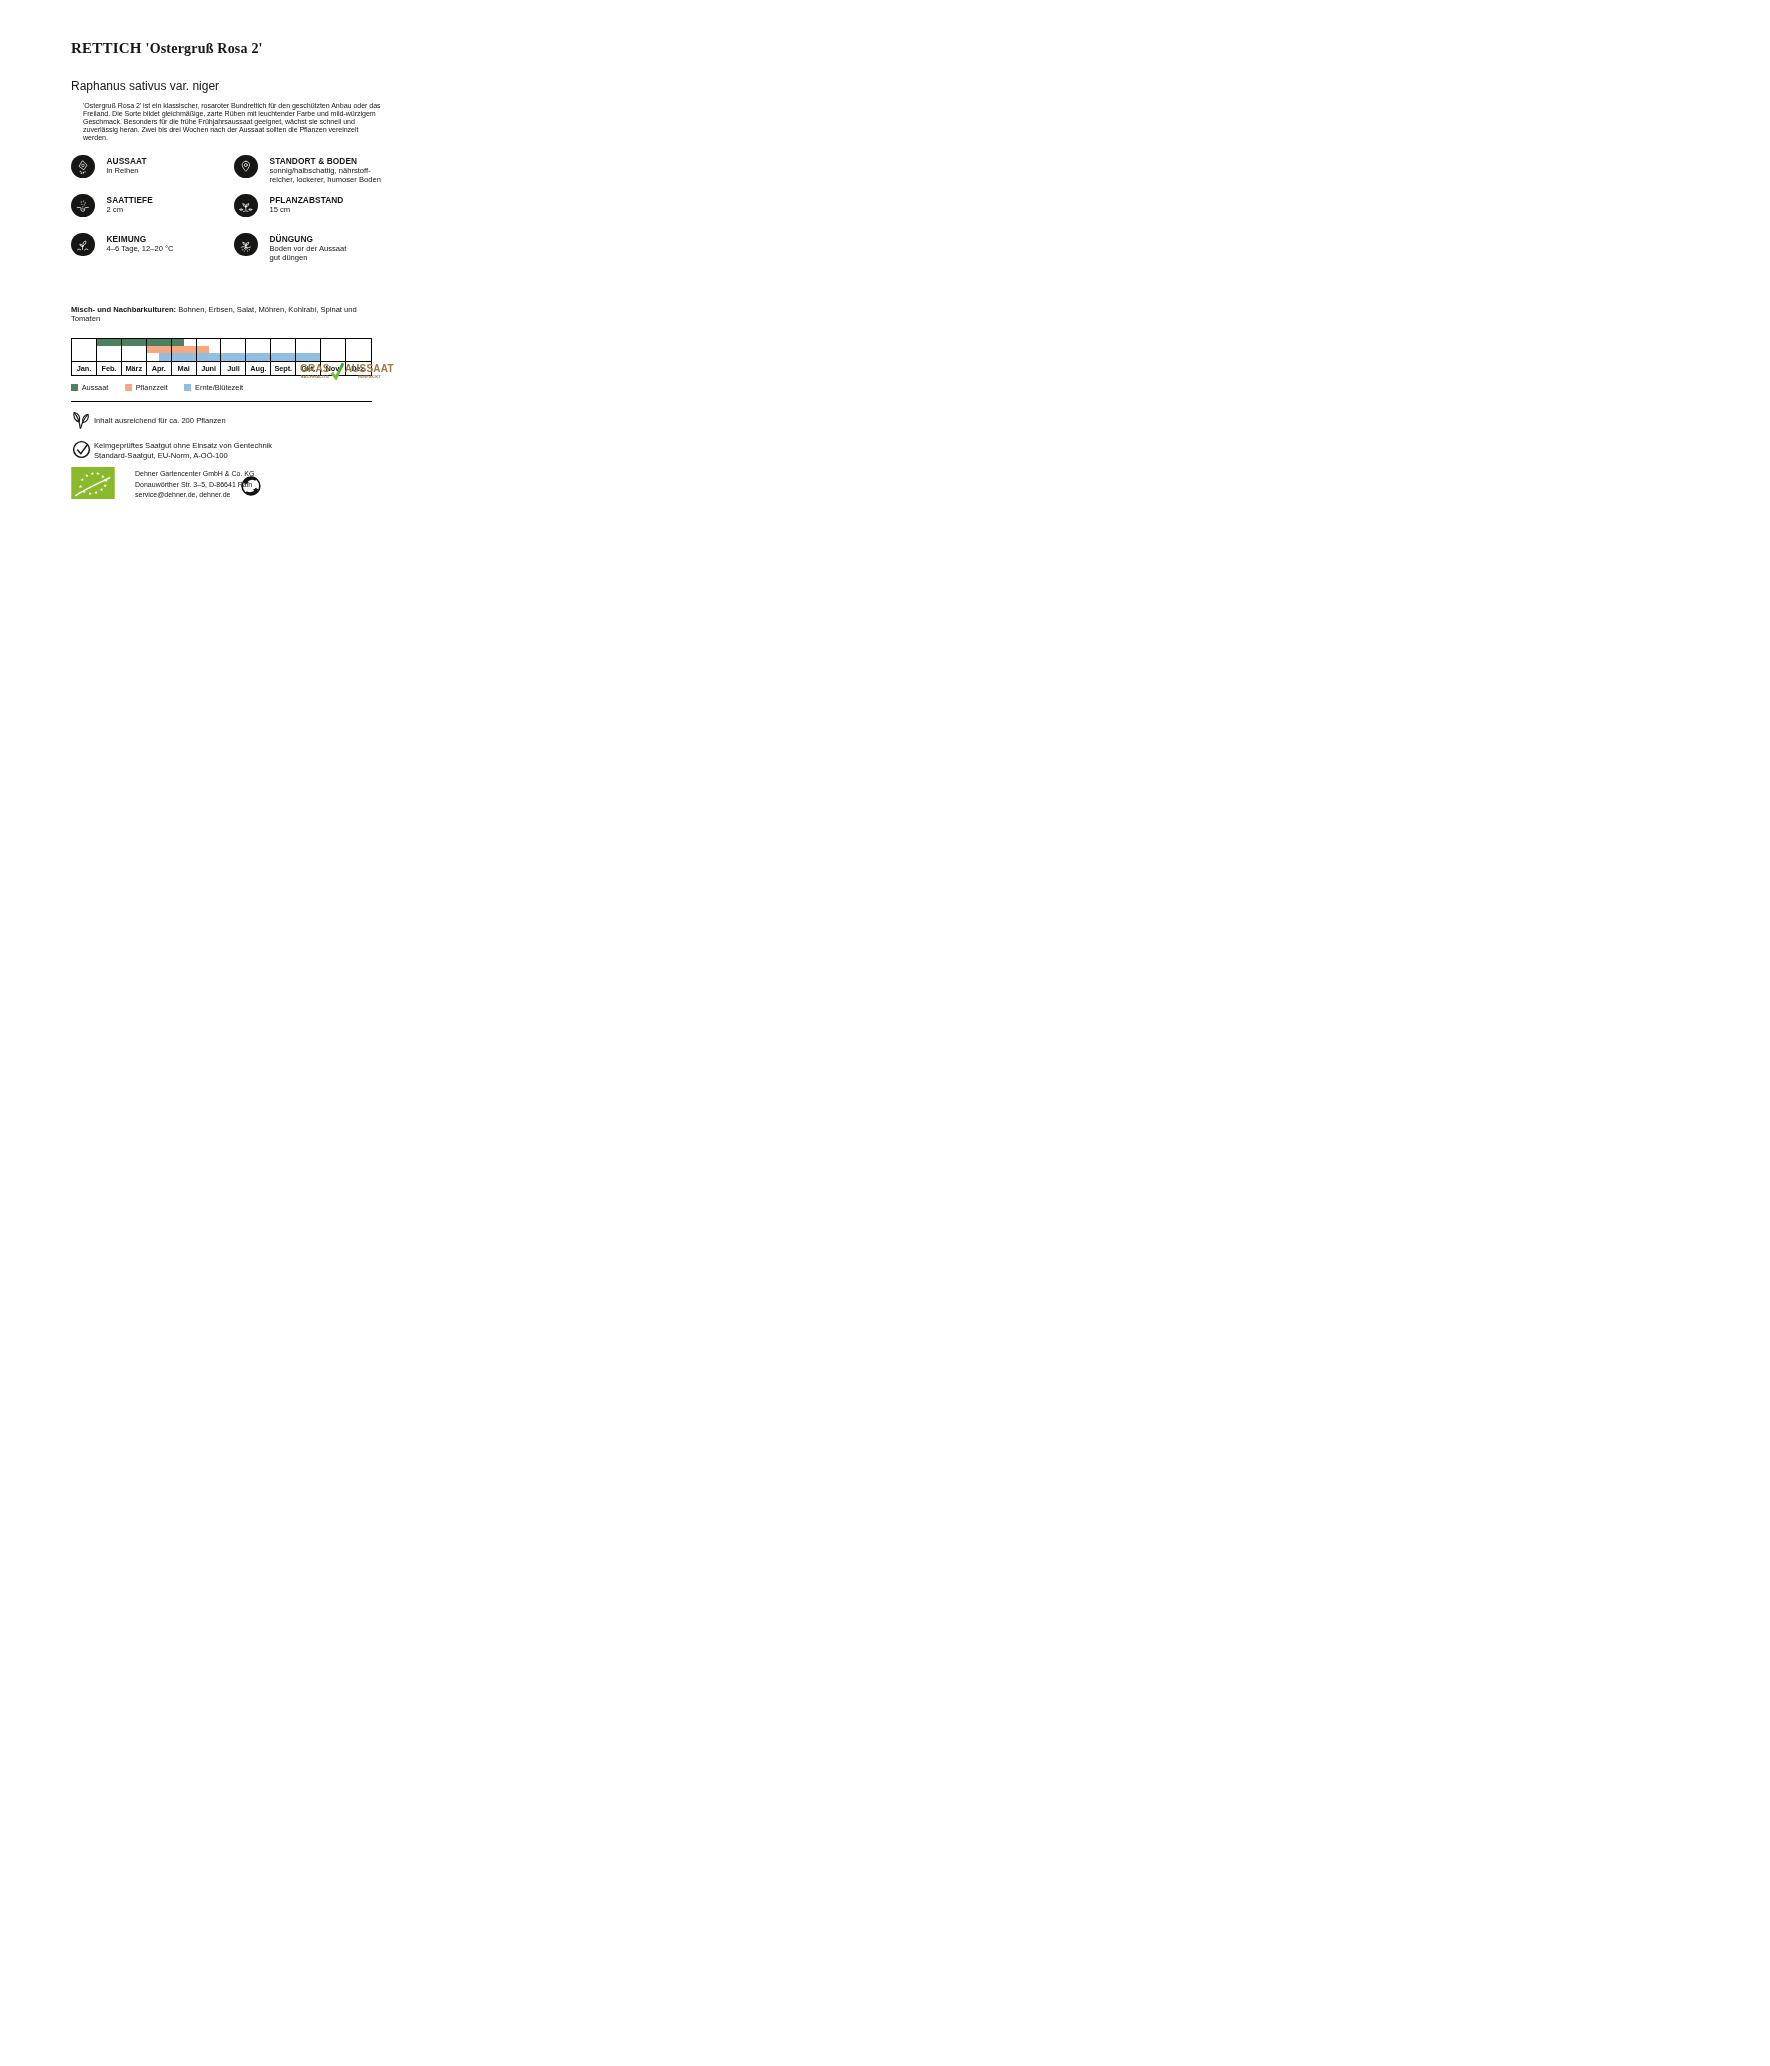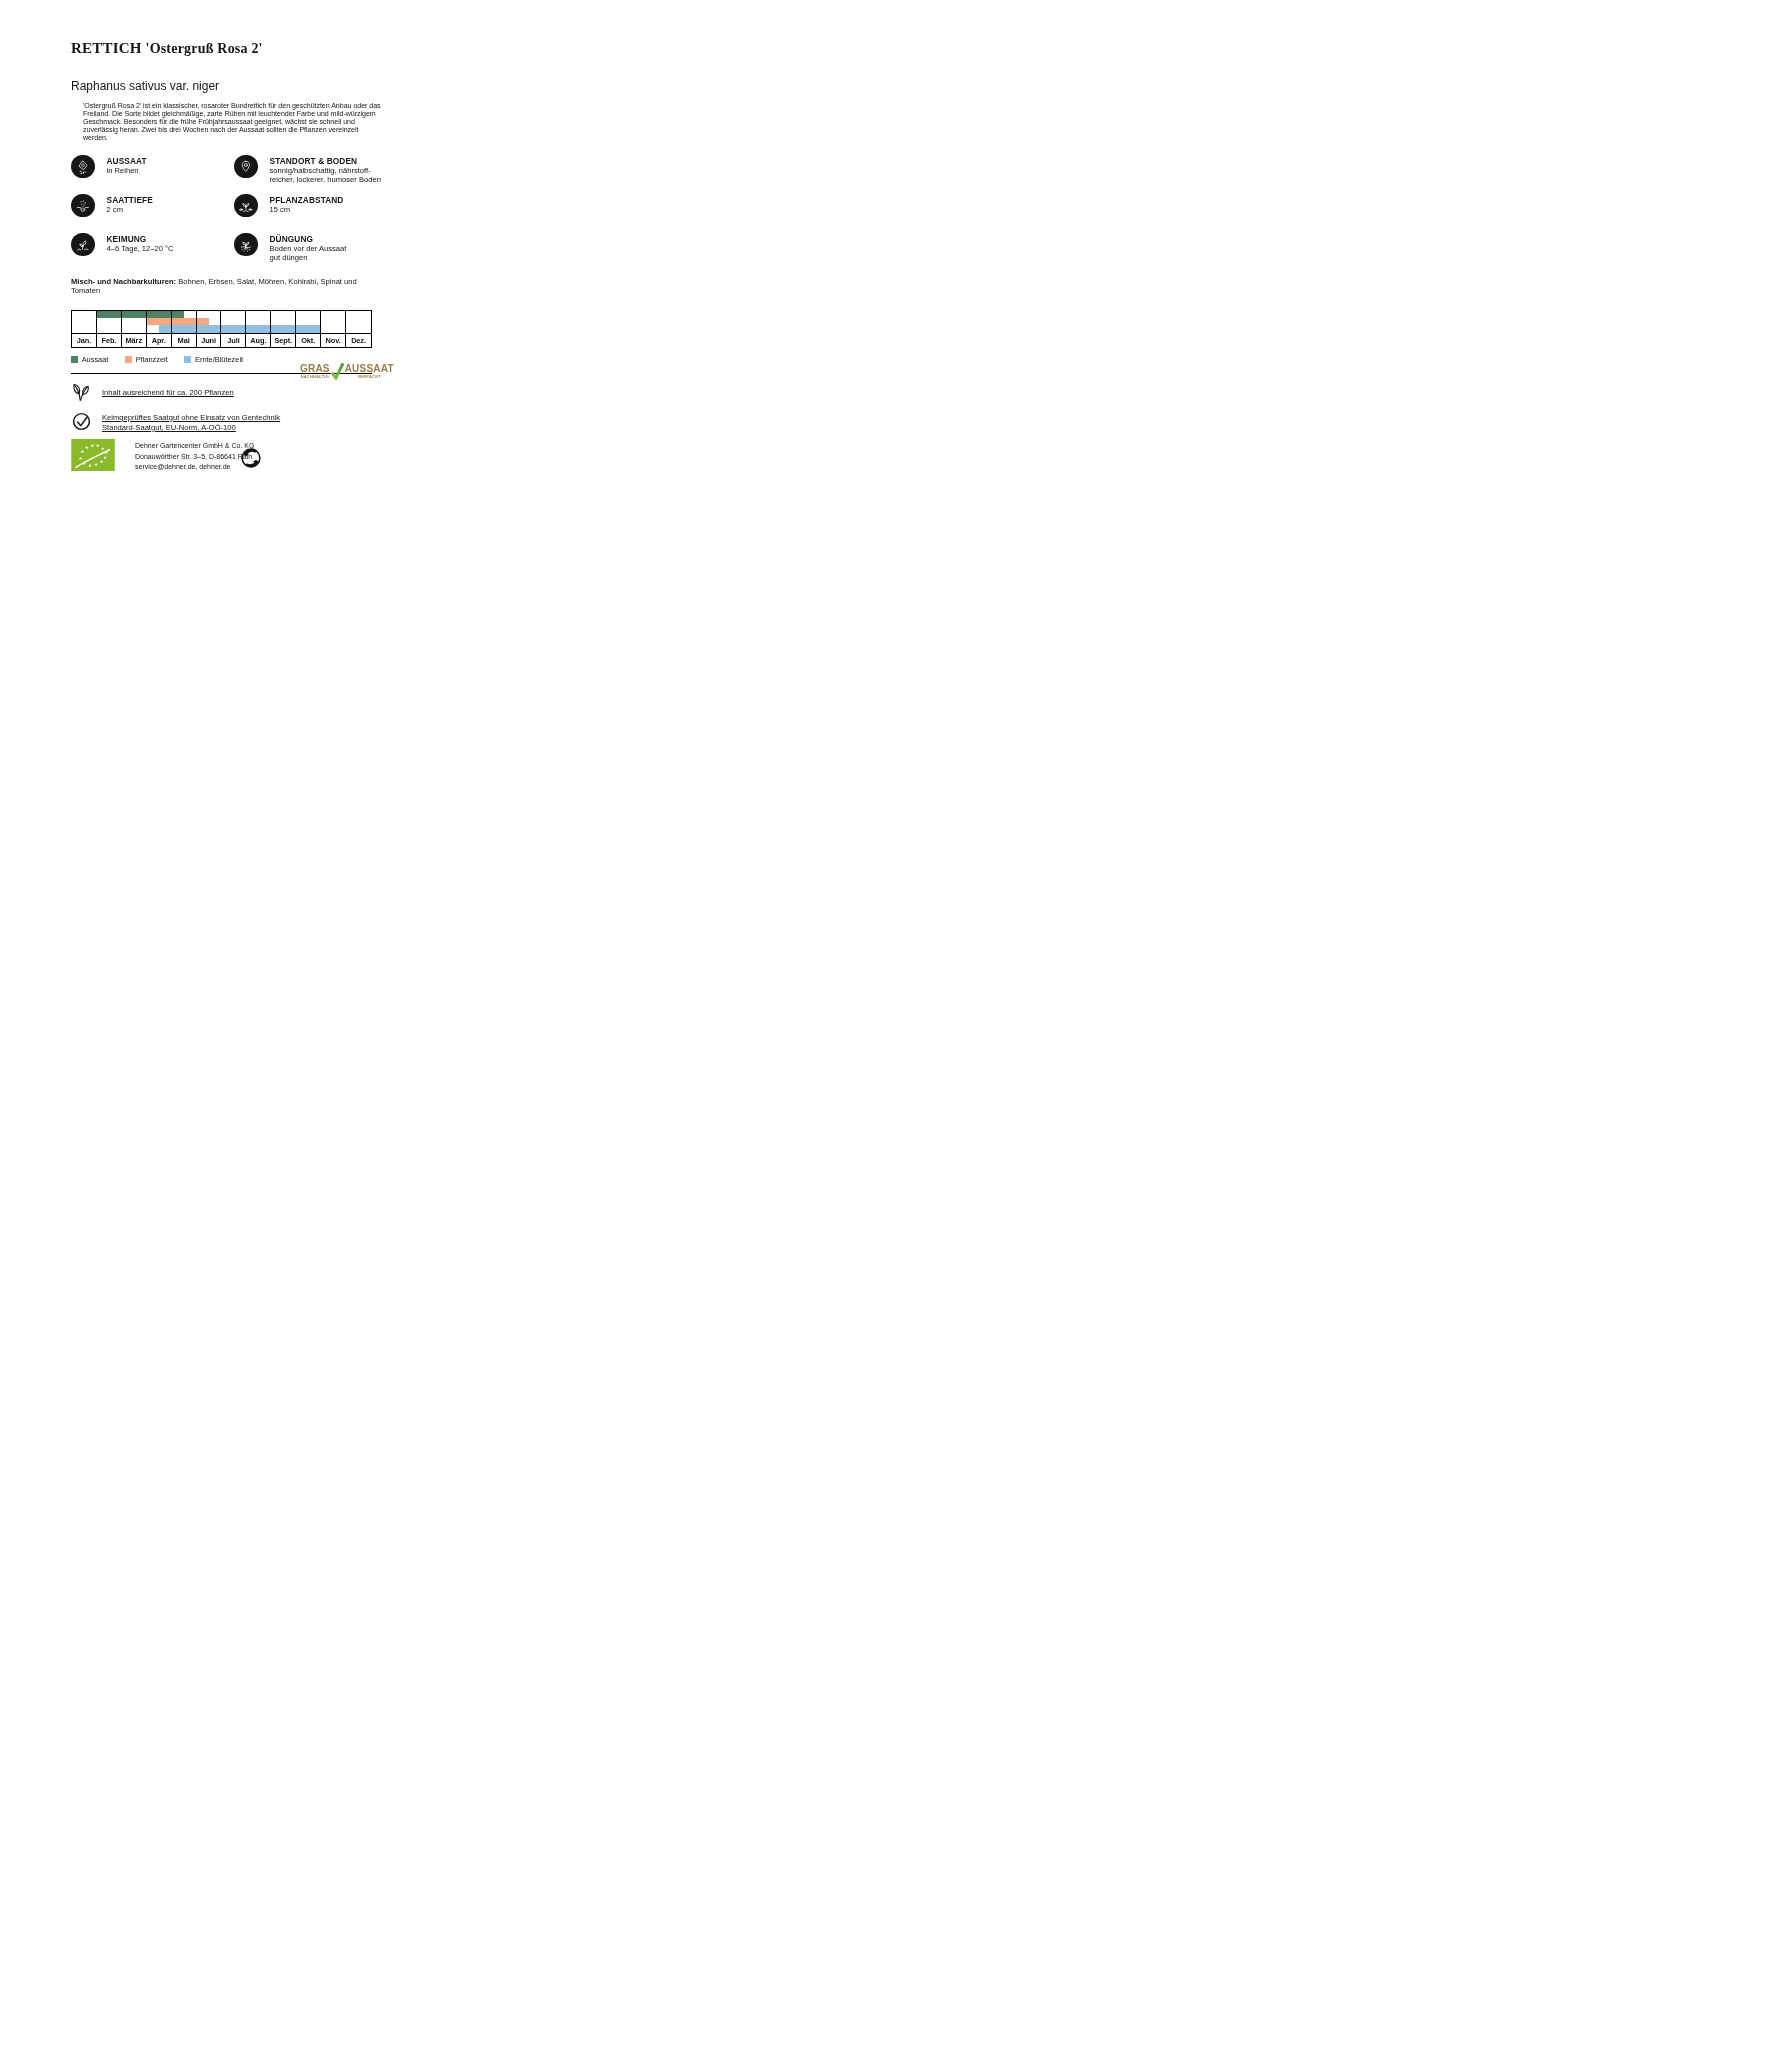--- a/index.html
+++ b/index.html
@@ -17,41 +17,41 @@
   .section-row{display:flex;gap:12px;align-items:flex-start;}
   .badge{width:23.5px;height:23.5px;border-radius:50%;background:#161614;flex:0 0 23.5px;
          display:flex;align-items:center;justify-content:center;}
   .badge svg{width:15.7px;height:15.7px;stroke:#fff;fill:none;stroke-width:2.2;
              stroke-linecap:round;stroke-linejoin:round;}
   .badge .dot{fill:#fff;stroke:none;}
   .section-text{padding-top:0.9px;}
   .section-title{font-weight:bold;font-size:8.3px;letter-spacing:0.1px;}
   .section-line{font-size:7.6px;line-height:9.7px;white-space:nowrap;}
 
-  .companions{margin-top:5px;font-size:7.6px;}
+  .companions{margin-top:33px;font-size:7.6px;}
   .companions .lbl{font-weight:bold;}
 
   .calendar{margin-top:15px;border:0.7px solid #000;border-top-width:1.4px;border-bottom-width:1.4px;}
   .cal-bars{position:relative;height:22px;border-bottom:1.4px solid #000;}
   .cal-bar{position:absolute;height:7.4px;}
   .cal-grid{position:absolute;inset:0;display:grid;grid-template-columns:repeat(12,1fr);}
   .cal-grid div{border-right:0.5px solid #000;}
   .cal-grid div:last-child{border-right:none;}
   .cal-months{display:grid;grid-template-columns:repeat(12,1fr);height:13.4px;}
   .cal-months div{border-right:0.5px solid #000;display:flex;align-items:center;justify-content:center;
                   font-weight:bold;font-size:7.4px;letter-spacing:-0.1px;}
   .cal-months div:last-child{border-right:none;}
 
   .legend{margin-top:7.4px;display:flex;gap:16.6px;align-items:center;}
   .legend-item{display:flex;align-items:center;gap:4.2px;font-size:7.4px;}
   .legend-swatch{width:6.5px;height:7px;display:inline-block;}
 
   .divider{margin-top:8.8px;height:0.9px;background:#000;width:301px;}
 
-  .note-row{display:flex;align-items:center;gap:10px;margin-top:7px;text-decoration:underline;}
+  .note-row{display:flex;align-items:center;gap:2px;margin-top:7px;}
   .note-icon svg{width:21px;height:21px;stroke:#161614;fill:none;stroke-width:2.6;
                  stroke-linecap:round;stroke-linejoin:round;}
   .note-text{font-size:7.6px;line-height:9.7px;}
 
   .gras{position:absolute;left:229px;top:358px;width:74px;height:21px;
         display:flex;align-items:flex-end;}
   .gras .word{font-weight:bold;font-size:10px;letter-spacing:0.2px;line-height:9.2px;}
   .gras .sub{font-weight:bold;font-size:3.9px;letter-spacing:0.3px;margin-top:0.9px;}
   .gras .col{display:flex;flex-direction:column;align-items:center;margin-top:12px;}
   .gras svg{width:14px;height:19.4px;margin:0 0.5px -0.9px 0.5px;flex:0 0 14px;}

